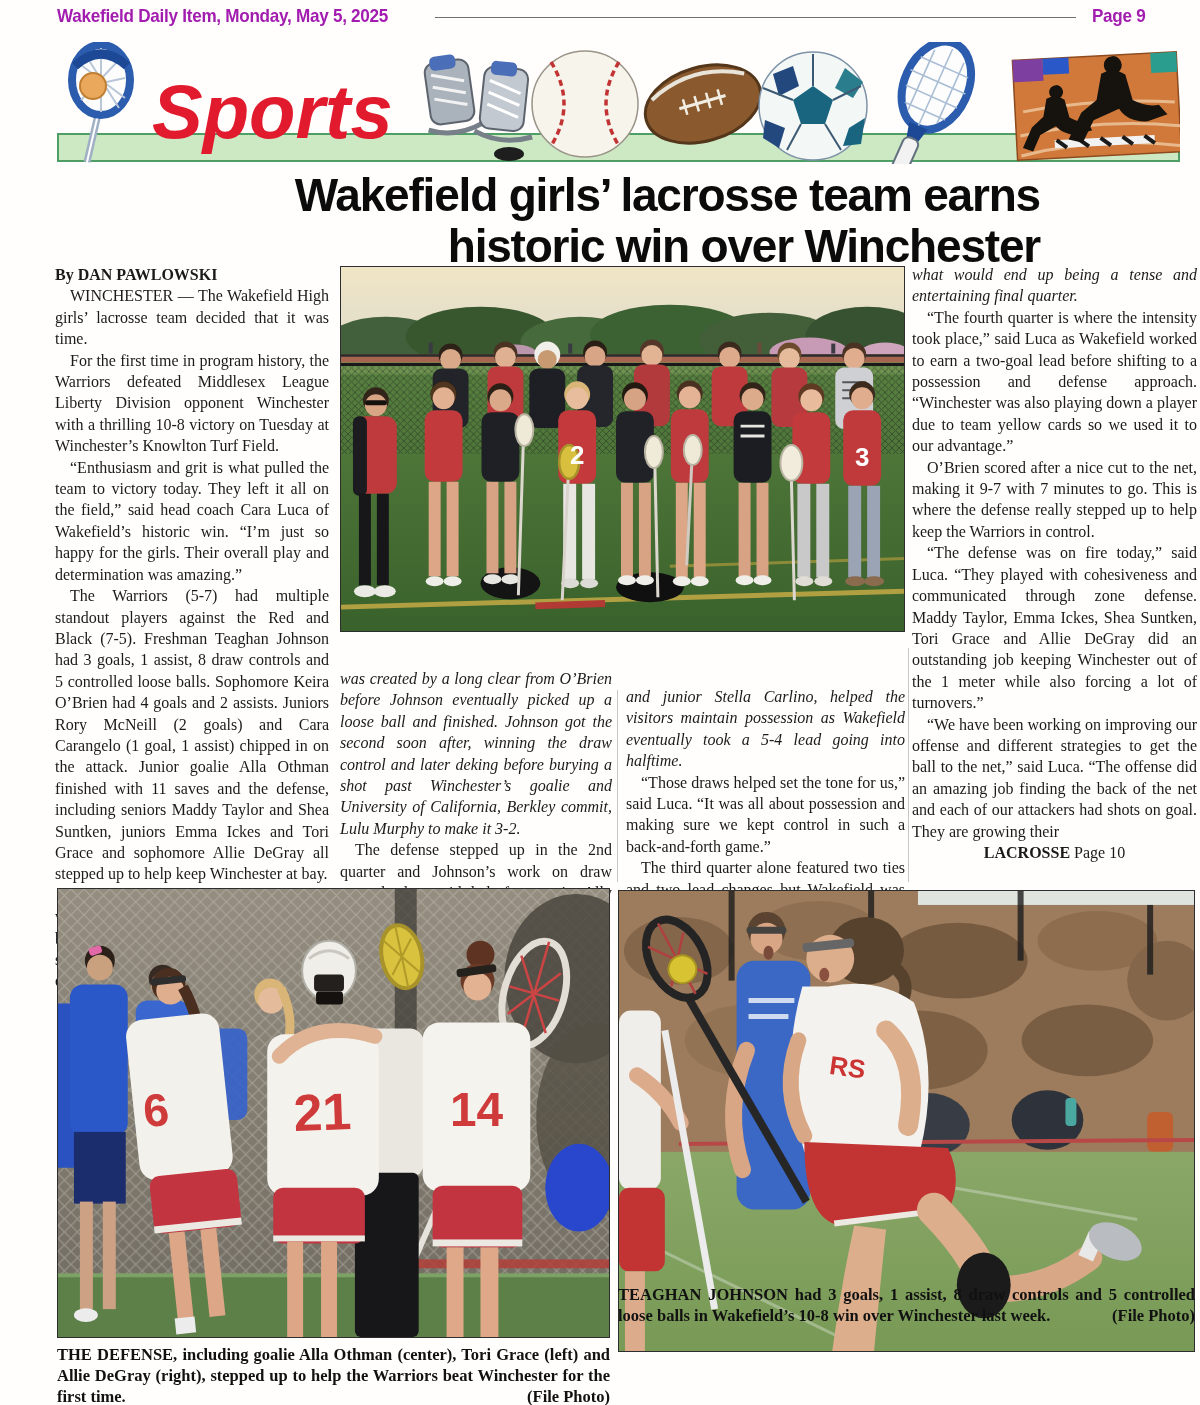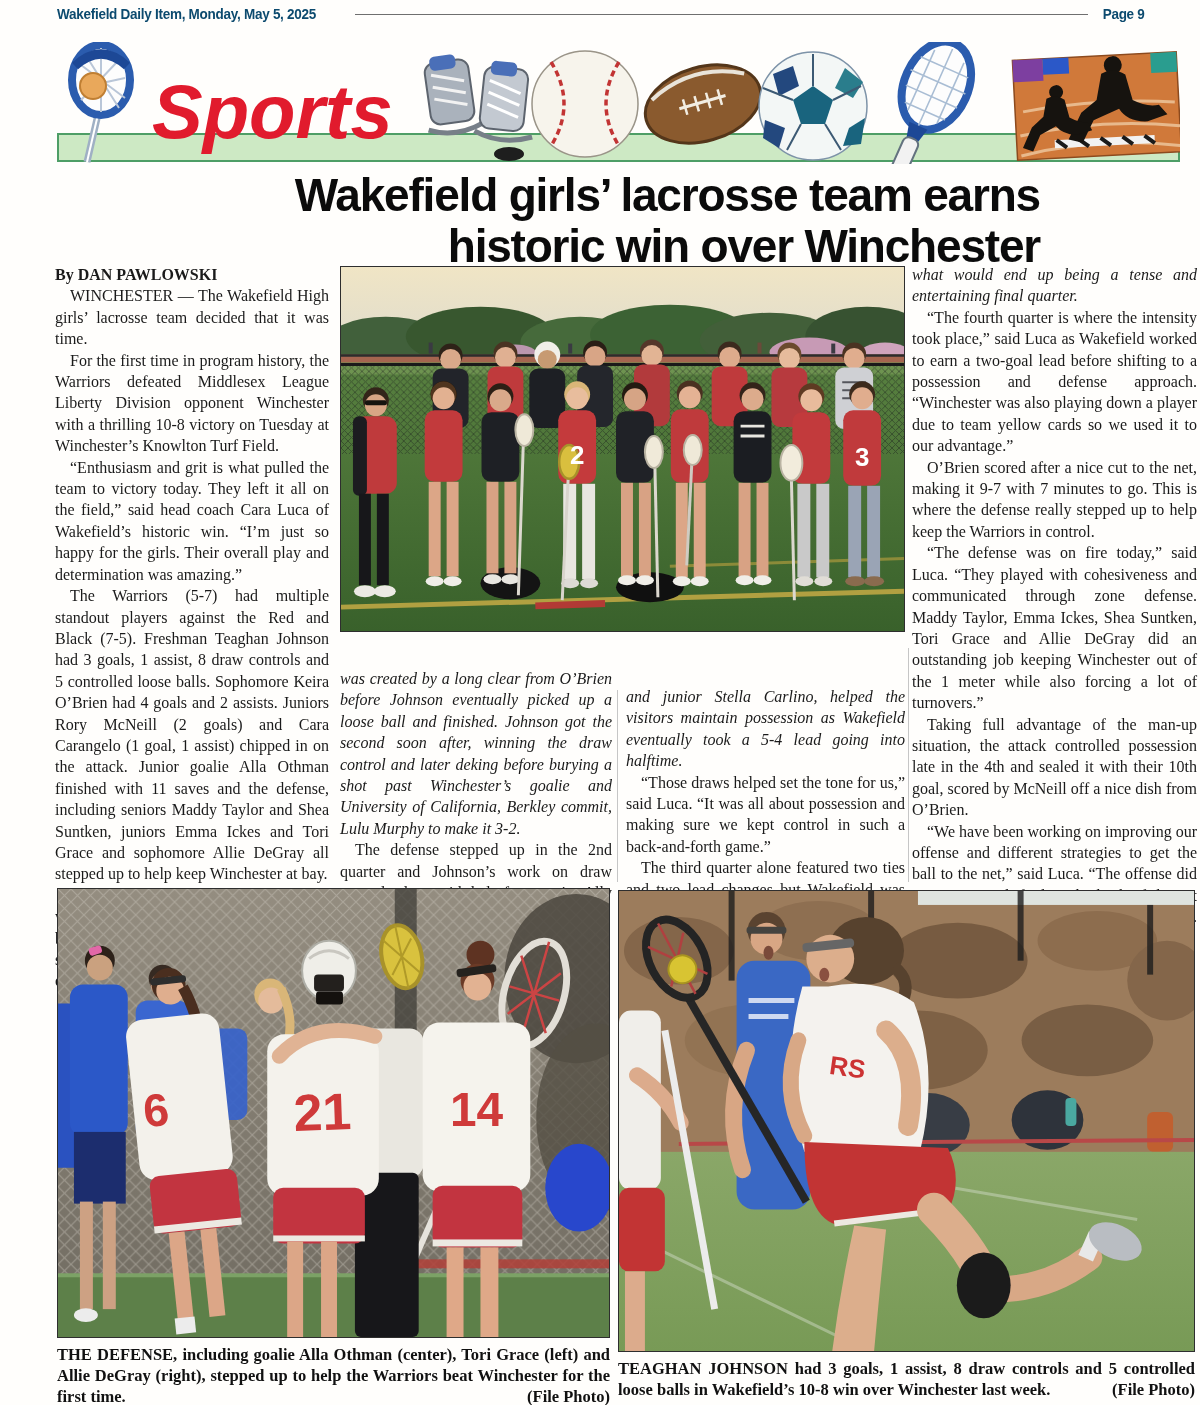--- a/index.html
+++ b/index.html
@@ -1,20 +1,20 @@
 <!DOCTYPE html>
 <html><head>
 <meta charset="utf-8">
 <style>
   html,body{margin:0;padding:0;background:#e9e9e9;}
   .page{position:relative;width:1200px;height:1405px;margin:0 auto;background:#fffefc;
         font-family:"Liberation Serif",serif;color:#1a1a1a;overflow:hidden;}
   
   .hdr{position:absolute;left:57px;right:55px;top:5px;display:flex;align-items:center;
-       font-family:"Liberation Sans",sans-serif;font-weight:bold;font-size:15px;color:#0c4a6e;}
+       font-family:"Liberation Sans",sans-serif;font-weight:bold;font-size:19px;color:#a21caf;}
   .hdr .cond{display:inline-block;transform:scaleX(.9);transform-origin:left center;white-space:nowrap;letter-spacing:-.3px;}
   .hdr .cond.right{transform-origin:right center;}
   .hdr .rule{flex:1;border-top:1.6px solid #6f6f6f;margin:2px 10px 0 10px;}
   
   .banner{position:absolute;left:57px;top:42px;width:1123px;height:122px;}
   .banner svg{display:block;}
   
   .headline{position:absolute;left:160px;top:170px;width:880px;text-align:right;
             font-family:"Liberation Sans",sans-serif;font-weight:bold;font-size:46px;
             line-height:51px;letter-spacing:-1.2px;color:#0b0b0b;}
@@ -35,21 +35,21 @@
   
   .photo{position:absolute;border:1px solid #2e2e2e;box-sizing:border-box;overflow:hidden;background:#888;}
   .photo svg{display:block;width:100%;height:100%;}
   .ph-main{left:340px;top:266px;width:565px;height:366px;}
   .ph-def{left:57px;top:888px;width:553px;height:450px;}
   .ph-john{left:618px;top:890px;width:577px;height:462px;}
   
   .caption{position:absolute;font-weight:bold;font-size:16.5px;line-height:21px;text-align:justify;color:#111;}
   .cap-main{left:340px;top:638px;width:565px;}
   .cap-def{left:57px;top:1344px;width:553px;}
-  .cap-john{left:618px;top:1358px;width:577px;}
+  .cap-john{left:618px;top:1284px;width:577px;}
   .caption .credit{float:right;}
   svg text{font-family:"Liberation Sans",sans-serif;}
 </style>
 </head>
 <body>
 
 <div class="page">
 
   <div class="hdr">
     <span class="cond">Wakefield Daily Item, Monday, May 5, 2025</span>
@@ -354,21 +354,20 @@
       <p>and junior Stella Carlino, helped the visitors maintain possession as Wakefield eventually took a 5-4 lead going into halftime.</p>
       <p>“Those draws helped set the tone for us,” said Luca. “It was all about possession and making sure we kept control in such a back-and-forth game.”</p>
       <p>The third quarter alone featured two ties and two lead changes but Wakefield was able to maintain a 7-6 lead going into</p>
     </div>
   <div class="col col4 cont">
     <div>
         <p>what would end up being a tense and entertaining final quarter.</p>
         <p>“The fourth quarter is where the intensity took place,” said Luca as Wakefield worked to earn a two-goal lead before shifting to a possession and defense approach. “Winchester was also playing down a player due to team yellow cards so we used it to our advantage.”</p>
         <p>O’Brien scored after a nice cut to the net, making it 9-7 with 7 minutes to go. This is where the defense really stepped up to help keep the Warriors in control.</p>
         <p>“The defense was on fire today,” said Luca. “They played with cohesiveness and communicated through zone defense. Maddy Taylor, Emma Ickes, Shea Suntken, Tori Grace and Allie DeGray did an outstanding job keeping Winchester out of the 1 meter while also forcing a lot of turnovers.”</p>
-        <p>Taking full advantage of the man-up situation, the attack controlled possession late in the 4th and sealed it with their 10th goal, scored by McNeill off a nice dish from O’Brien.</p>
         <p>“We have been working on improving our offense and different strategies to get the ball to the net,” said Luca. “The offense did an amazing job finding the back of the net and each of our attackers had shots on goal. They are growing their</p>
       </div>
     <p class="jump"><span class="b">LACROSSE</span><span> Page 10</span></p>
   </div>
   <div class="vrule vr1"></div>
   <div class="vrule vr2"></div>
 
   <div class="photo ph-def">
     <svg viewBox="0 0 553 450" preserveAspectRatio="none">
       <defs>

